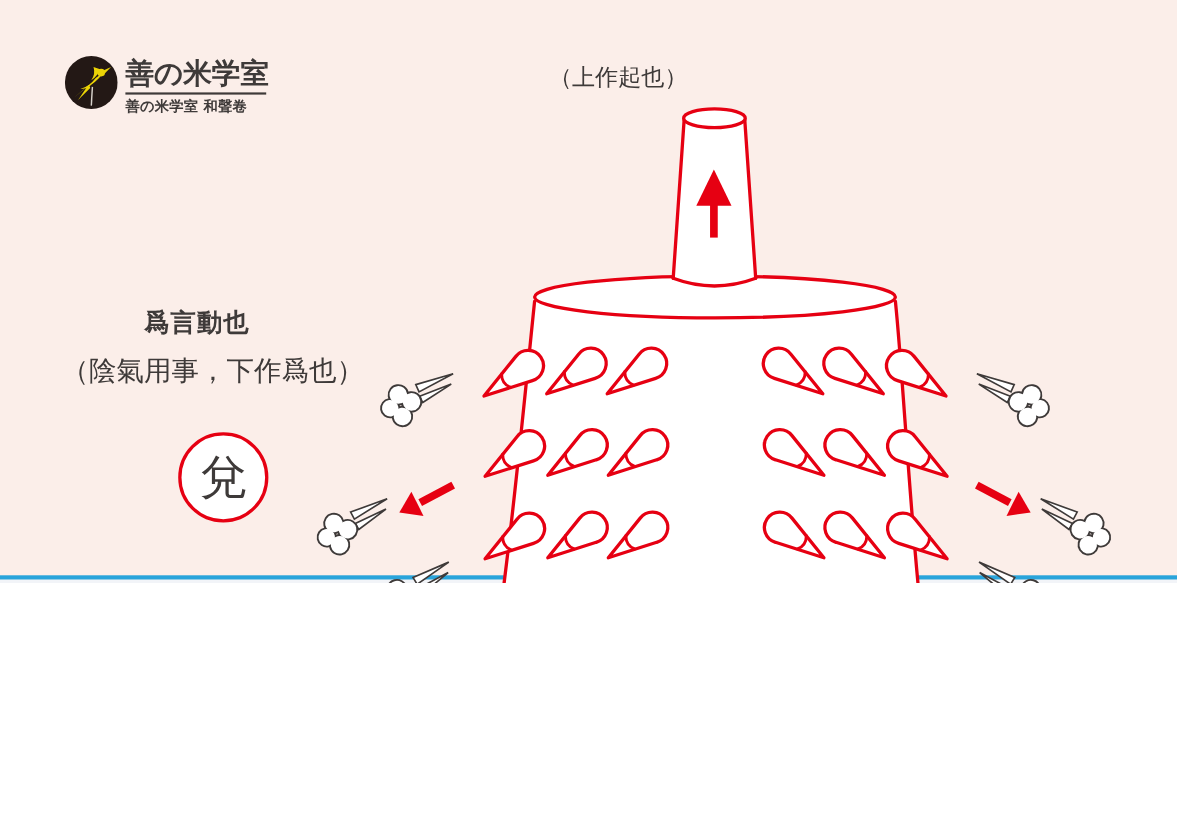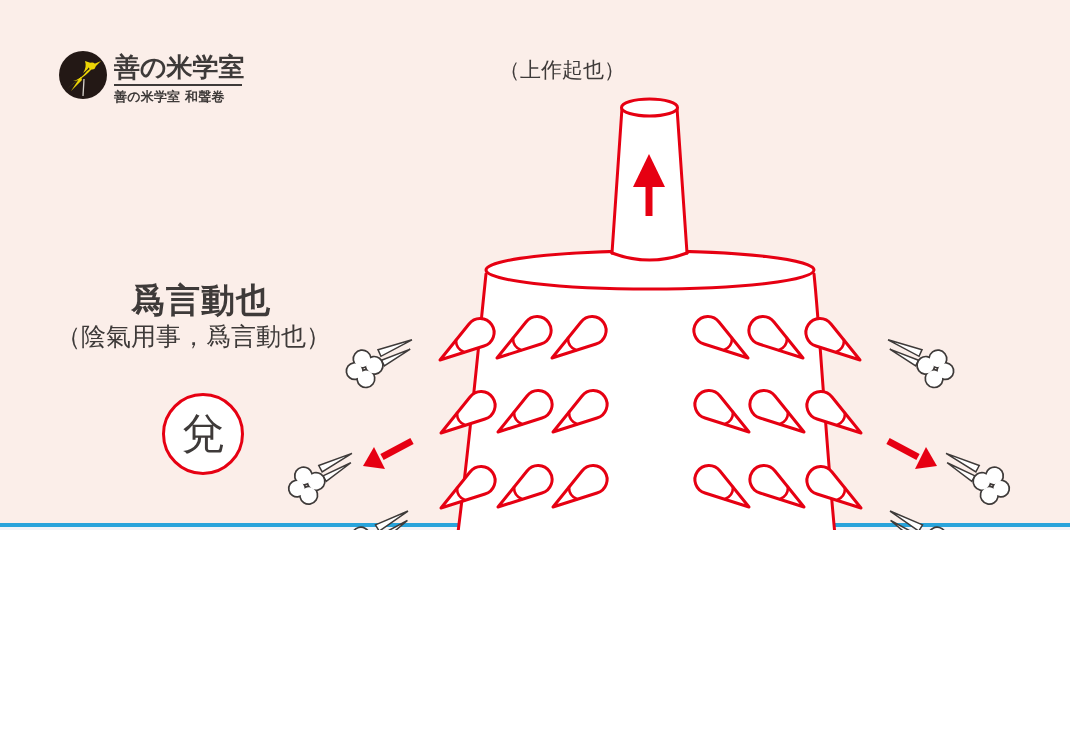--- a/index.html
+++ b/index.html
@@ -20,21 +20,21 @@
   .redarrow{fill:#e60012;stroke:none;}
   .redshaft{stroke:#e60012;stroke-width:7;fill:none;}
   .wh{fill:#ffffff;stroke:#3e3a39;stroke-width:1.5;stroke-linejoin:miter;}
   .cloud-stroke{fill:#ffffff;stroke:#3e3a39;stroke-width:3.4;}
   .cloud-fill{fill:#ffffff;stroke:none;}
 
   
   .lbl{position:absolute;white-space:nowrap;color:#3e3a39;}
   .lbl-top{left:0;top:56px;width:1070px;text-align:center;font-size:21px;font-weight:500;padding-left:27px;}
   .lbl-bottom{left:0;top:661px;width:1070px;text-align:center;font-size:21px;font-weight:500;}
-  .lbl-heading{left:131px;top:278px;font-size:34px;font-weight:700;letter-spacing:1px;}
+  .lbl-heading{left:131px;top:278px;font-size:23px;font-weight:700;letter-spacing:1px;}
   .lbl-note{left:56px;top:320px;font-size:25px;font-weight:500;}
   .badge{
     position:absolute;left:162px;top:393px;width:76px;height:76px;border:3.5px solid #e60012;
     border-radius:50%;background:#ffffff;display:flex;align-items:center;justify-content:center;
   }
   .badge span{font-size:42px;font-weight:500;color:#3e3a39;}
 
   
   .logo{position:absolute;left:59px;top:51px;display:flex;}
   .logo-circle{width:48px;height:48px;flex:0 0 48px;}
@@ -149,17 +149,17 @@
     </svg>
     <div class="logo-text">
       <div class="logo-title">善の米学室</div>
       <div class="logo-rule"></div>
       <div class="logo-sub">善の米学室 和聲卷</div>
     </div>
   </div>
 
   <div class="lbl lbl-top">（上作起也）</div>
   <div class="lbl lbl-heading">爲言動也</div>
-  <div class="lbl lbl-note">（陰氣用事，爲言動也）</div>
+  <div class="lbl lbl-note">（陰氣用事，下作爲也）</div>
   <div class="badge">
     <span>兌</span>
   </div>
 </div>
 
 </body></html>

